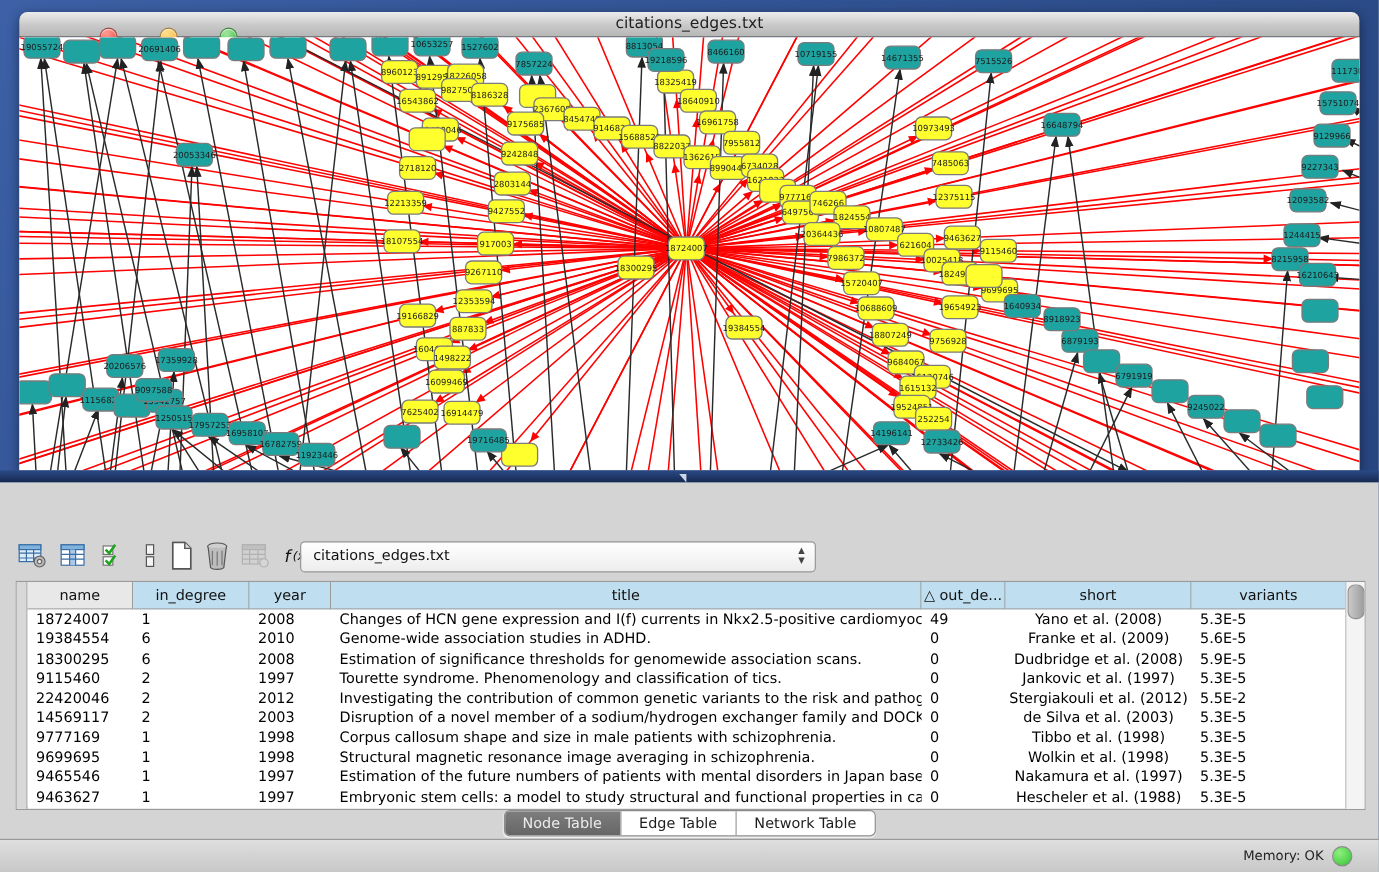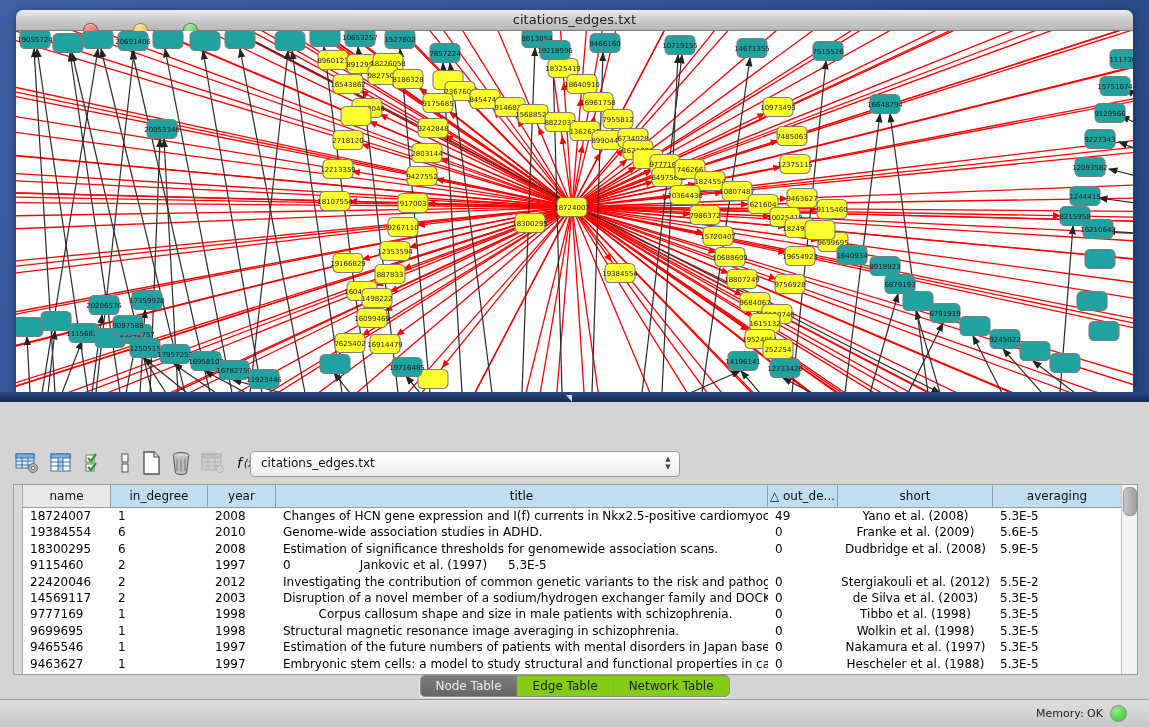--- a/index.html
+++ b/index.html
@@ -52,21 +52,21 @@
   .rows{position:absolute;left:9px;top:23px;}
   .tr{display:flex;height:16.4px;line-height:16.4px;font-size:12px;color:#000;background:#fff;}
   .td{box-sizing:border-box;padding:0 0 0 7px;overflow:hidden;white-space:nowrap;}
   .td.center{text-align:center;padding:0;}
   .vsb{position:absolute;right:0;top:0;width:15px;height:100%;background:#f4f4f4;border-left:1px solid #c0c0c0;}
   .vsb .thumb{position:absolute;left:1px;top:2px;width:12px;height:27px;border-radius:6px;
       background:linear-gradient(90deg,#c9c9c9,#9f9f9f);border:1px solid #909090;}
   
   .tabbar{position:absolute;left:0;top:271px;width:1149px;height:26px;}
   .seg{position:absolute;left:50%;transform:translateX(-50%);top:2px;display:inline-flex;
-      border:1px solid #8d8d8d;border-radius:5px;overflow:hidden;background:#84cc16;
+      border:1px solid #8d8d8d;border-radius:5px;overflow:hidden;background:#ffffff;
       box-shadow:0 1px 1px rgba(255,255,255,.7);}
   .seg .tab{padding:3px 15px;font-size:12px;color:#1c1c1c;border-right:1px solid #9c9c9c;cursor:default;}
   .seg .tab:last-child{border-right:none;}
   .seg .tab.active{background:linear-gradient(#7d7d7d,#666);color:#ececec;}
   
   .statusbar{position:absolute;left:0;top:297px;width:1149px;height:28px;
       border-top:1px solid #9a9a9a;background:linear-gradient(#dedede,#c7c7c7);}
   .mem{position:absolute;right:46px;top:7px;font-size:11px;color:#222;}
   .memdot{position:absolute;right:22px;top:5px;width:15px;height:15px;border-radius:50%;
       border:1px solid #8a8a8a;background:radial-gradient(circle at 35% 30%,#8df07f,#35c335);}
@@ -601,21 +601,21 @@
 
   <div class="tblwrap">
     <div class="gutter"></div>
     <div class="thead" id="thead">
         <div class="th plain" style="width: 88px;">name</div>
         <div class="th" style="width: 97px;">in_degree</div>
         <div class="th" style="width: 68px;">year</div>
         <div class="th" style="width: 492px;">title</div>
         <div class="th" style="width: 70px;">△ out_de...</div>
         <div class="th" style="width: 155px;">short</div>
-        <div class="th" style="width: 129px;">averaging</div>
+        <div class="th" style="width: 129px;">variants</div>
       </div>
     <div class="rows" id="trows">
         <div class="tr">
           <div class="td" style="width: 88px;">18724007</div>
           <div class="td" style="width: 97px;">1</div>
           <div class="td" style="width: 68px;">2008</div>
           <div class="td" style="width: 492px;">Changes of HCN gene expression and I(f) currents in Nkx2.5-positive cardiomyoc...</div>
           <div class="td" style="width: 70px;">49</div>
           <div class="td center" style="width: 155px;">Yano et al. (2008)</div>
           <div class="td" style="width: 129px;">5.3E-5</div>
@@ -635,20 +635,21 @@
           <div class="td" style="width: 68px;">2008</div>
           <div class="td" style="width: 492px;">Estimation of significance thresholds for genomewide association scans.</div>
           <div class="td" style="width: 70px;">0</div>
           <div class="td center" style="width: 155px;">Dudbridge et al. (2008)</div>
           <div class="td" style="width: 129px;">5.9E-5</div>
         </div>
         <div class="tr">
           <div class="td" style="width: 88px;">9115460</div>
           <div class="td" style="width: 97px;">2</div>
           <div class="td" style="width: 68px;">1997</div>
+          <div class="td" style="width: 492px;">Tourette syndrome. Phenomenology and classification of tics.</div>
           <div class="td" style="width: 70px;">0</div>
           <div class="td center" style="width: 155px;">Jankovic et al. (1997)</div>
           <div class="td" style="width: 129px;">5.3E-5</div>
         </div>
         <div class="tr">
           <div class="td" style="width: 88px;">22420046</div>
           <div class="td" style="width: 97px;">2</div>
           <div class="td" style="width: 68px;">2012</div>
           <div class="td" style="width: 492px;">Investigating the contribution of common genetic variants to the risk and pathogen...</div>
           <div class="td" style="width: 70px;">0</div>
@@ -661,21 +662,21 @@
           <div class="td" style="width: 68px;">2003</div>
           <div class="td" style="width: 492px;">Disruption of a novel member of a sodium/hydrogen exchanger family and DOCK...</div>
           <div class="td" style="width: 70px;">0</div>
           <div class="td center" style="width: 155px;">de Silva et al. (2003)</div>
           <div class="td" style="width: 129px;">5.3E-5</div>
         </div>
         <div class="tr">
           <div class="td" style="width: 88px;">9777169</div>
           <div class="td" style="width: 97px;">1</div>
           <div class="td" style="width: 68px;">1998</div>
-          <div class="td" style="width: 492px; text-align: center;">Corpus callosum shape and size in male patients with schizophrenia.</div>
+          <div class="td" style="width: 492px;">Corpus callosum shape and size in male patients with schizophrenia.</div>
           <div class="td" style="width: 70px;">0</div>
           <div class="td center" style="width: 155px;">Tibbo et al. (1998)</div>
           <div class="td" style="width: 129px;">5.3E-5</div>
         </div>
         <div class="tr">
           <div class="td" style="width: 88px;">9699695</div>
           <div class="td" style="width: 97px;">1</div>
           <div class="td" style="width: 68px;">1998</div>
           <div class="td" style="width: 492px;">Structural magnetic resonance image averaging in schizophrenia.</div>
           <div class="td" style="width: 70px;">0</div>

